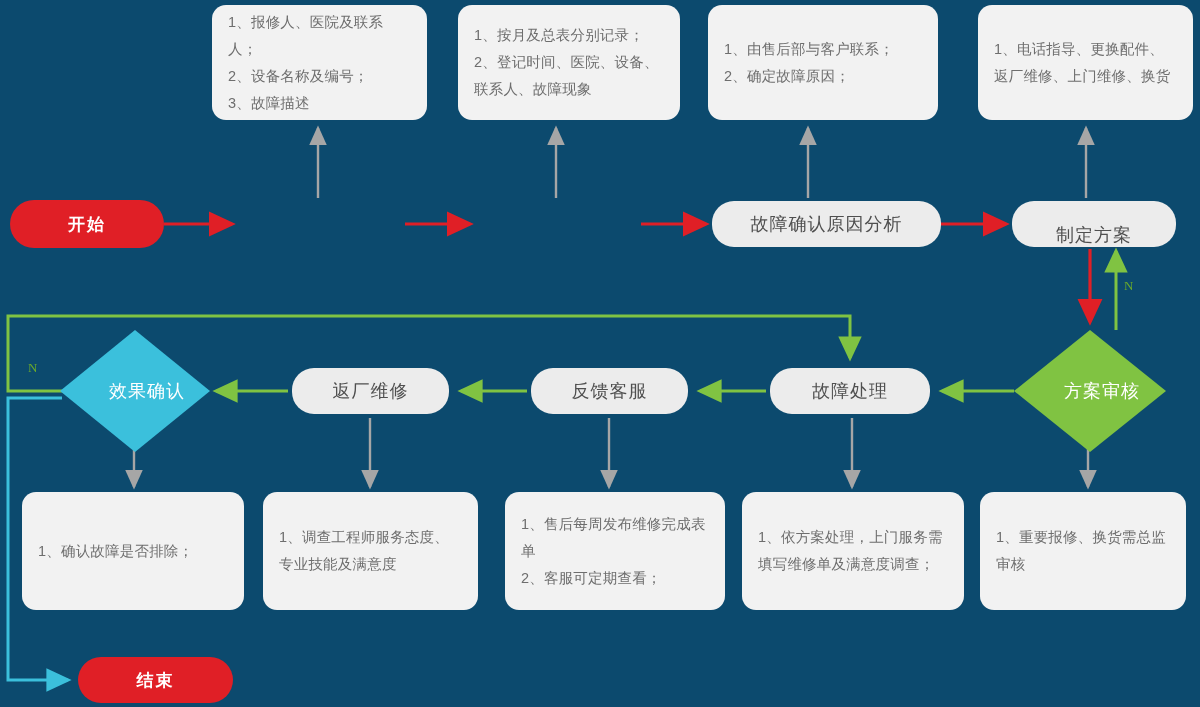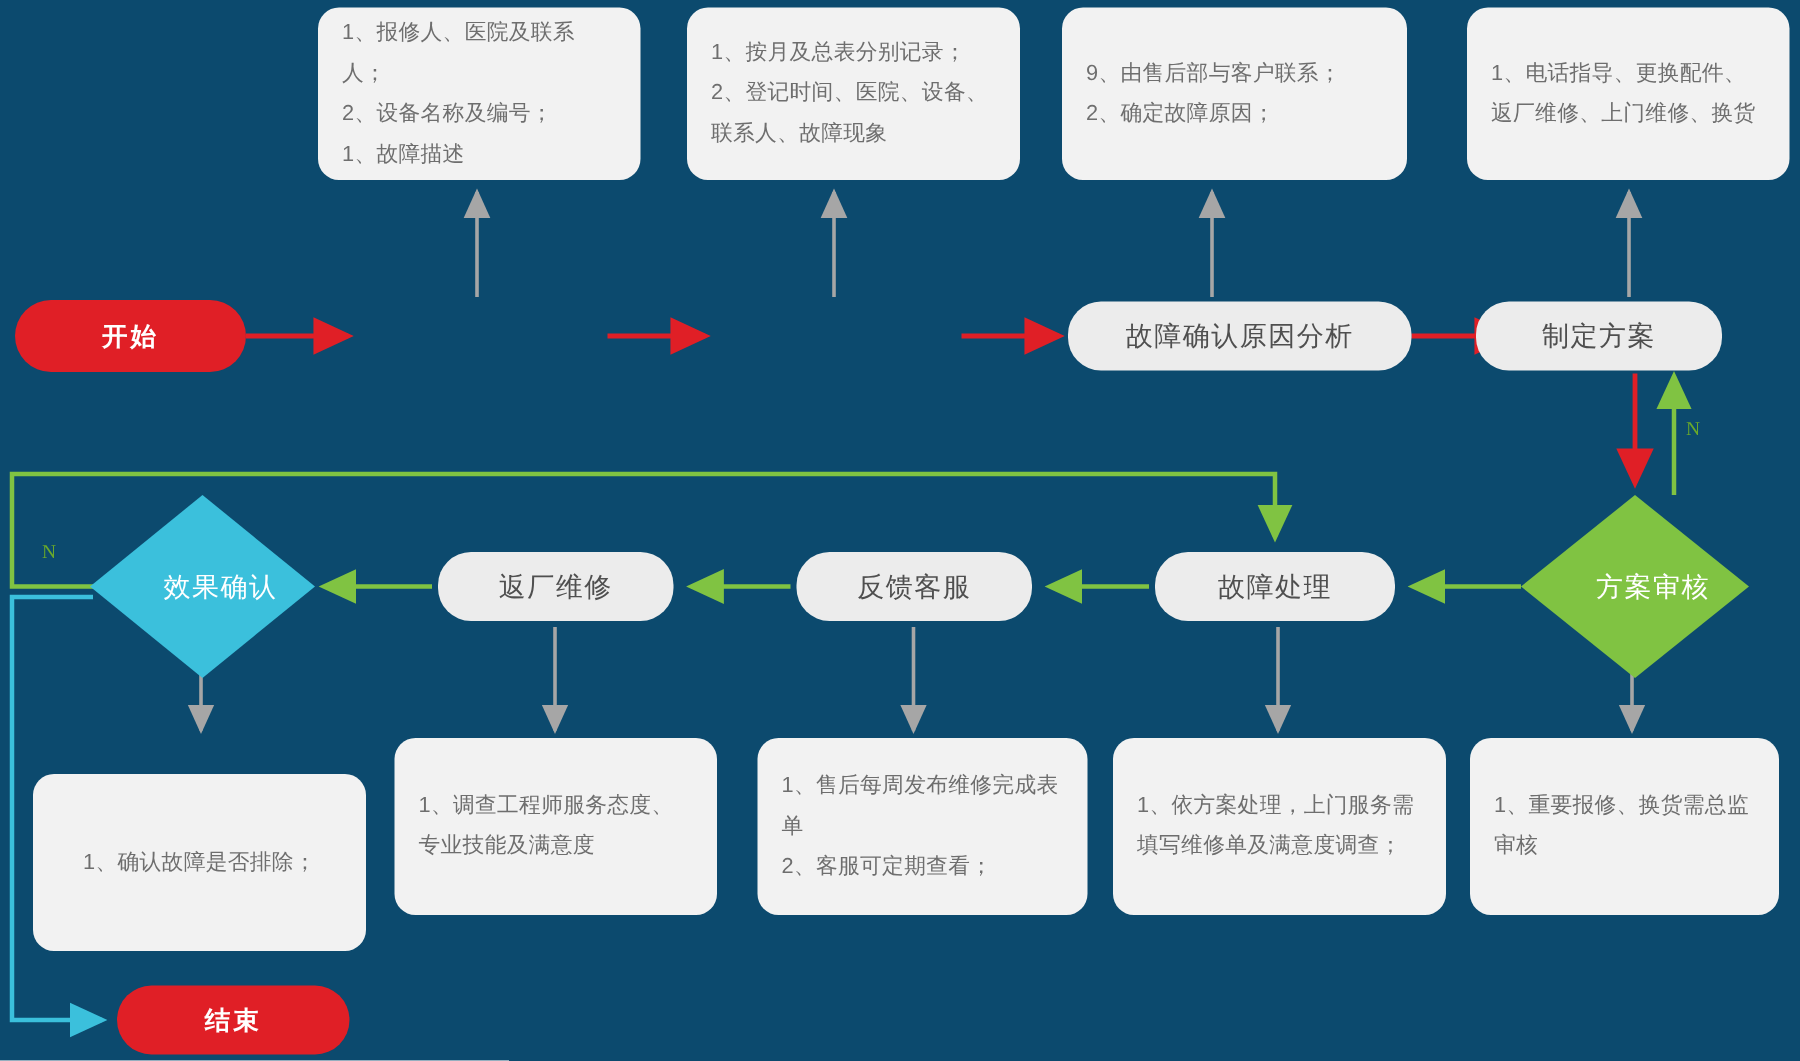--- a/index.html
+++ b/index.html
@@ -156,48 +156,48 @@
       <line x1="370" y1="418" x2="370" y2="487"></line>
       <line x1="609" y1="418" x2="609" y2="487"></line>
       <line x1="852" y1="418" x2="852" y2="487"></line>
       <line x1="1088" y1="440" x2="1088" y2="487"></line>
     </g>
   </svg>
 
   <div class="note" style="left:212px; top:5px; width:215px; height:115px;">
     <div class="ln">1、报修人、医院及联系人；</div>
     <div class="ln">2、设备名称及编号；</div>
-    <div class="ln">1、故障描述</div>
+    <div class="ln">3、故障描述</div>
   </div>
 
   <div class="note" style="left:458px; top:5px; width:222px; height:115px;">
     <div class="ln">1、按月及总表分别记录；</div>
     <div class="ln">2、登记时间、医院、设备、联系人、故障现象</div>
   </div>
 
   <div class="note" style="left:708px; top:5px; width:230px; height:115px;">
-    <div class="ln">9、由售后部与客户联系；</div>
+    <div class="ln">1、由售后部与客户联系；</div>
     <div class="ln">2、确定故障原因；</div>
   </div>
 
   <div class="note" style="left:978px; top:5px; width:215px; height:115px;">
     <div class="ln">1、电话指导、更换配件、返厂维修、上门维修、换货</div>
   </div>
 
   <div class="term" style="left:10px; top:200px; width:154px; height:48px;font-family:Liberation Mono, monospace;">
     <span>开始</span>
   </div>
 
 
 
   <div class="proc" style="left:712px; top:201px; width:229px; height:46px;">
     <span>故障确认原因分析</span>
   </div>
 
-  <div class="proc" style="left:984px; top:201px; width:164px; height:46px;">
+  <div class="proc" style="left:1012px; top:201px; width:164px; height:46px;align-items:flex-end;">
     <span>制定方案</span>
   </div>
 
   <div class="diamond" style="left:60px; top:330px; width:150px; height:122px;">
     <svg class="dshape" viewBox="0 0 150 122">
       <polygon points="75,0 150,61 75,122 0,61" fill="#3bc0dc"></polygon>
     </svg>
     <span class="dlabel">效果确认</span>
   </div>
 
@@ -217,21 +217,21 @@
     <svg class="dshape" viewBox="0 0 152 122">
       <polygon points="76,0 152,61 76,122 0,61" fill="#80c342"></polygon>
     </svg>
     <span class="dlabel">方案审核</span>
   </div>
 
   <div class="edge-label" style="left:1124px; top:278px;">N</div>
 
   <div class="edge-label" style="left:28px; top:360px;">N</div>
 
-  <div class="note" style="left:22px; top:516px; width:222px; height:118px;text-align:center;">
+  <div class="note" style="left:22px; top:492px; width:222px; height:118px;">
     <div class="ln">1、确认故障是否排除；</div>
   </div>
 
   <div class="note" style="left:263px; top:492px; width:215px; height:118px;">
     <div class="ln">1、调查工程师服务态度、专业技能及满意度</div>
   </div>
 
   <div class="note" style="left:505px; top:492px; width:220px; height:118px;">
     <div class="ln">1、售后每周发布维修完成表单</div>
     <div class="ln">2、客服可定期查看；</div>

